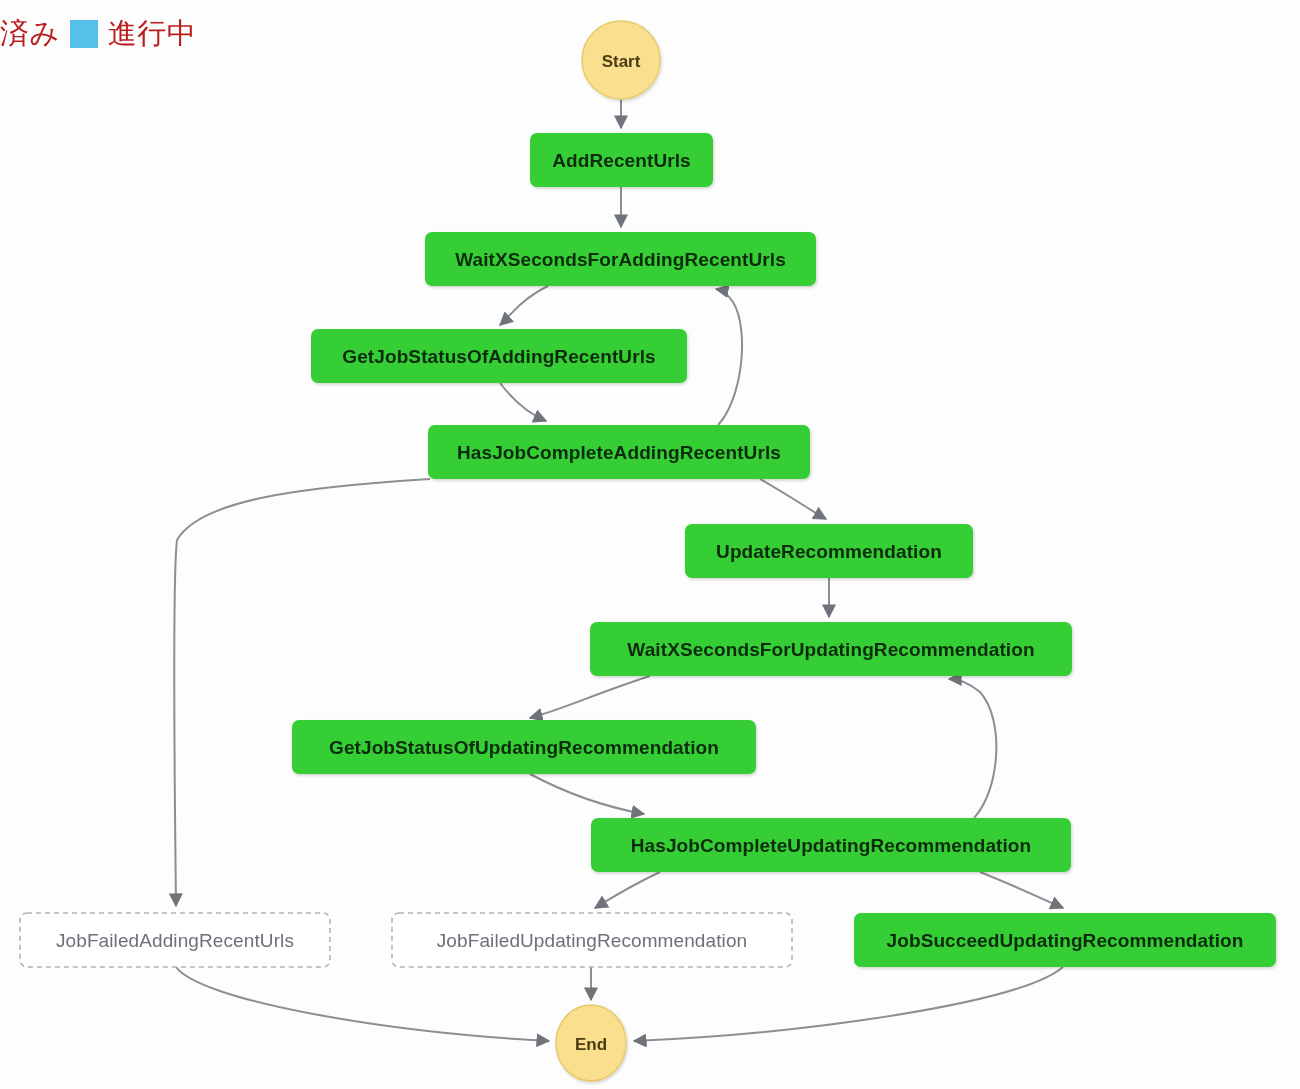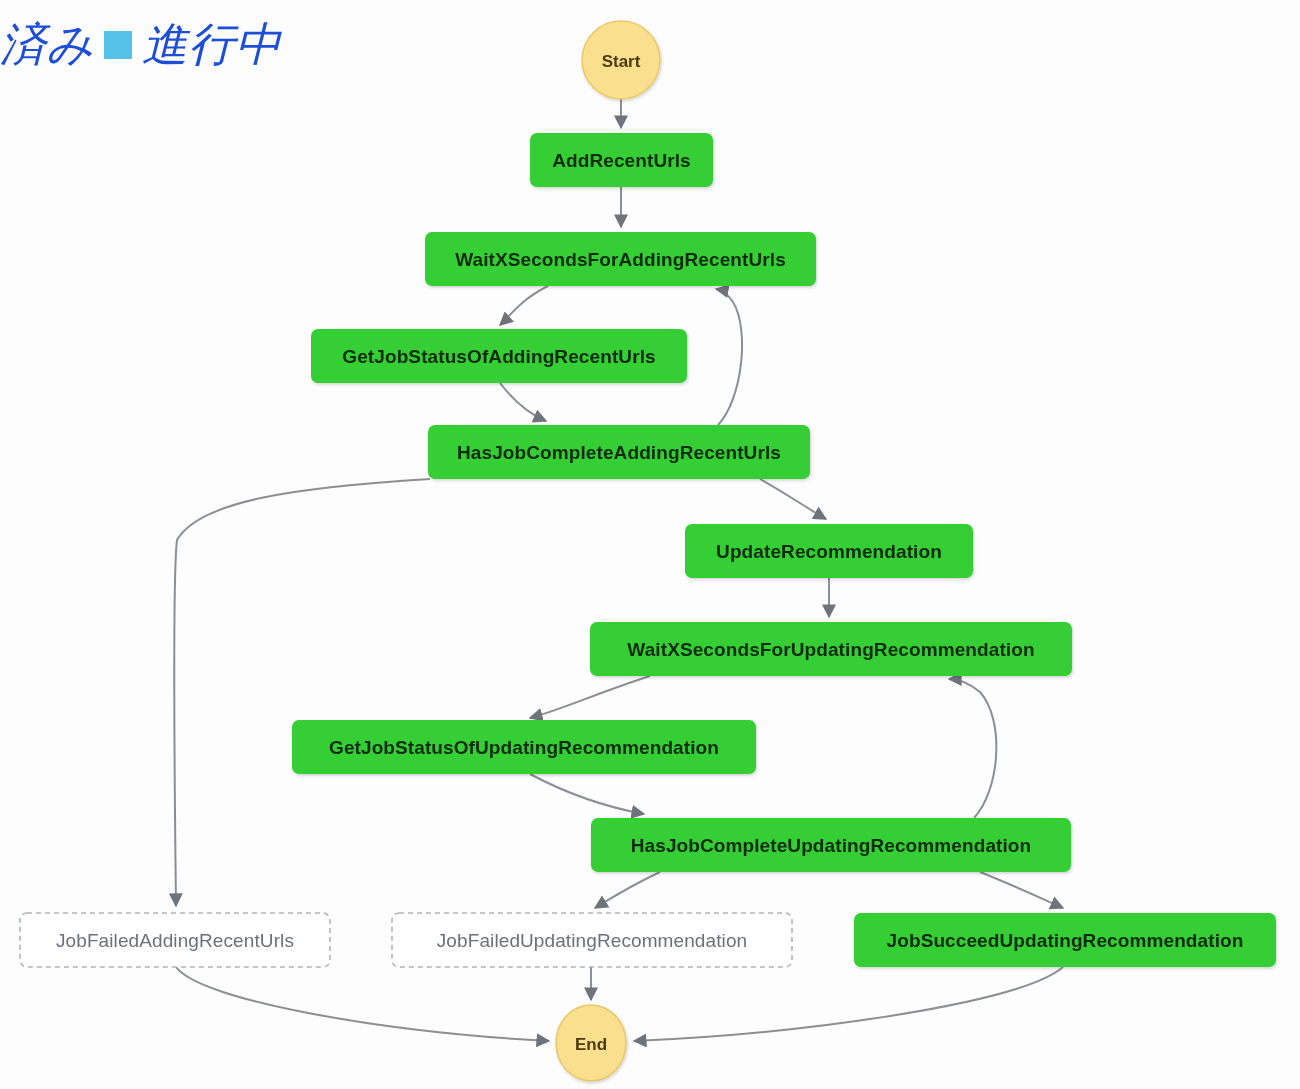--- a/index.html
+++ b/index.html
@@ -27,25 +27,24 @@
   .legend {
     position: absolute;
     left: 0;
     top: 14px;
     display: flex;
     align-items: center;
     gap: 10px;
     z-index: 5;
   }
   .legend-label {
-    font-size: 46px;
-    color: #1d4ed8;
+    font-size: 29px;
+    color: #b91c1c;
     letter-spacing: 0.5px;
     white-space: nowrap;
-    font-style: italic;
   }
   .legend-swatch {
     width: 28px;
     height: 28px;
     display: inline-block;
   }
   .node-label-green {
     font-size: 19px;
     font-weight: bold;
     fill: #0d2b0d;

